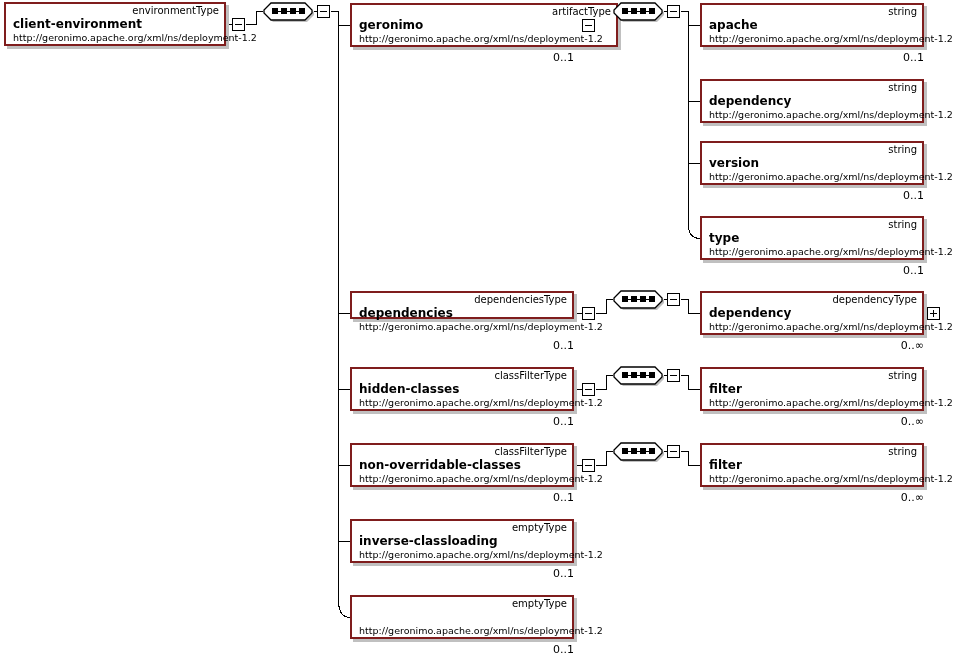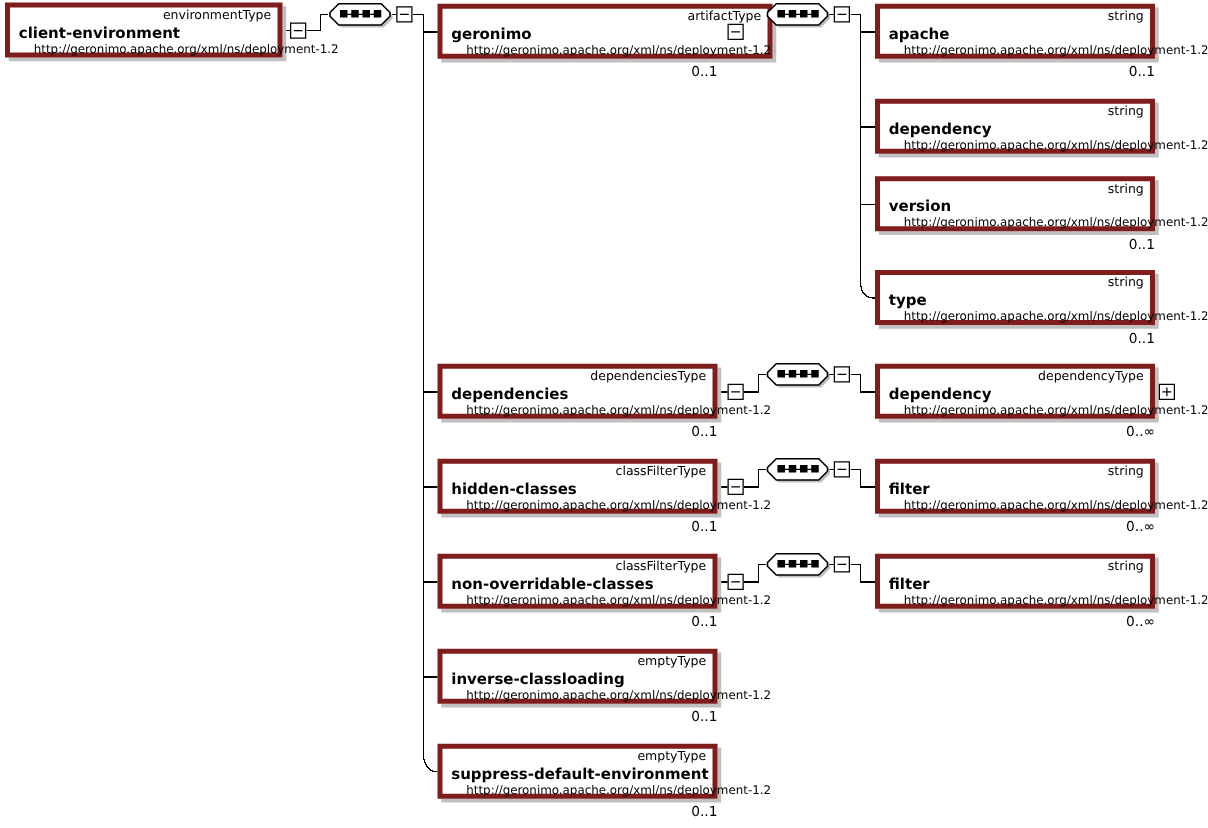--- a/index.html
+++ b/index.html
@@ -19,21 +19,21 @@
     position: absolute; left: 0; top: 0;
     width: 966px; height: 662px;
     pointer-events: none;
   }
 
   
   .node {
     position: absolute;
     box-sizing: border-box;
     background: #ffffff;
-    border: 4px solid #7f1d1d;
+    border: 2px solid #7f1d1d;
     box-shadow: 3px 3px 0 0 #c0c0c0;
   }
   .node .type {
     position: absolute;
     top: 1px; right: 5px;
     font-size: 10px;
     color: #000000;
     line-height: 12px;
     white-space: nowrap;
   }
@@ -46,21 +46,20 @@
     line-height: 15px;
     white-space: nowrap;
   }
   .node .ns {
     position: absolute;
     left: 7px; top: 28px;
     font-size: 9.5px;
     color: #000000;
     line-height: 12px;
     white-space: nowrap;
-    margin-left: 12px;
   }
 
   
   .card {
     position: absolute;
     font-size: 11px;
     color: #000000;
     text-align: right;
     line-height: 12px;
     white-space: nowrap;
@@ -212,21 +211,21 @@
   </div>
   <div class="card" style="left:700px; top:190px; width:224px;">0..1</div>
 
   <div class="node" style="left:700px; top:216px; width:224px; height:44px;">
     <span class="type">string</span>
     <span class="name">type</span>
     <span class="ns">http://geronimo.apache.org/xml/ns/deployment-1.2</span>
   </div>
   <div class="card" style="left:700px; top:265px; width:224px;">0..1</div>
 
-  <div class="node" style="left:350px; top:291px; width:224px; height:44px;">
+  <div class="node" style="left:350px; top:291px; width:224px; height:28px;">
     <span class="type">dependenciesType</span>
     <span class="name">dependencies</span>
     <span class="ns">http://geronimo.apache.org/xml/ns/deployment-1.2</span>
   </div>
   <div class="card" style="left:350px; top:340px; width:224px;">0..1</div>
   <div class="toggle" style="left:582px; top:307px;"></div>
 
   <div class="seq" style="left:611px; top:287px;">
     <svg viewBox="0 0 54 26" width="54" height="26">
       <path d="M10 4 L44 4 L51 11 L51 14 L44 21 L10 21 L3 14 L3 11 Z" fill="#c0c0c0" stroke="none" transform="translate(2,2)"></path>
@@ -306,18 +305,17 @@
 
   <div class="node" style="left:350px; top:519px; width:224px; height:44px;">
     <span class="type">emptyType</span>
     <span class="name">inverse-classloading</span>
     <span class="ns">http://geronimo.apache.org/xml/ns/deployment-1.2</span>
   </div>
   <div class="card" style="left:350px; top:568px; width:224px;">0..1</div>
 
   <div class="node" style="left:350px; top:595px; width:224px; height:44px;">
     <span class="type">emptyType</span>
-    <span class="name">suppress-default-environment</span>
     <span class="ns">http://geronimo.apache.org/xml/ns/deployment-1.2</span>
   </div>
   <div class="card" style="left:350px; top:644px; width:224px;">0..1</div>
 
 </div>
 
 </body></html>

